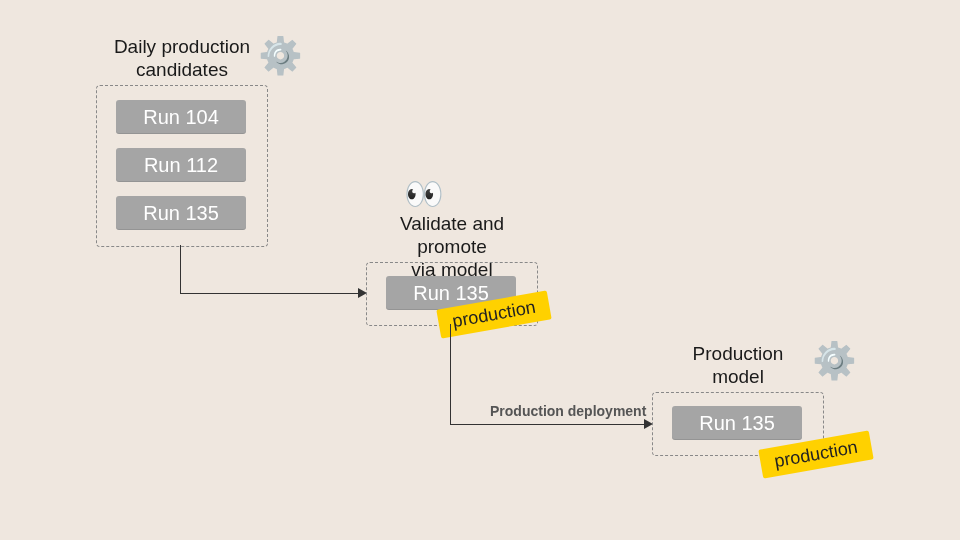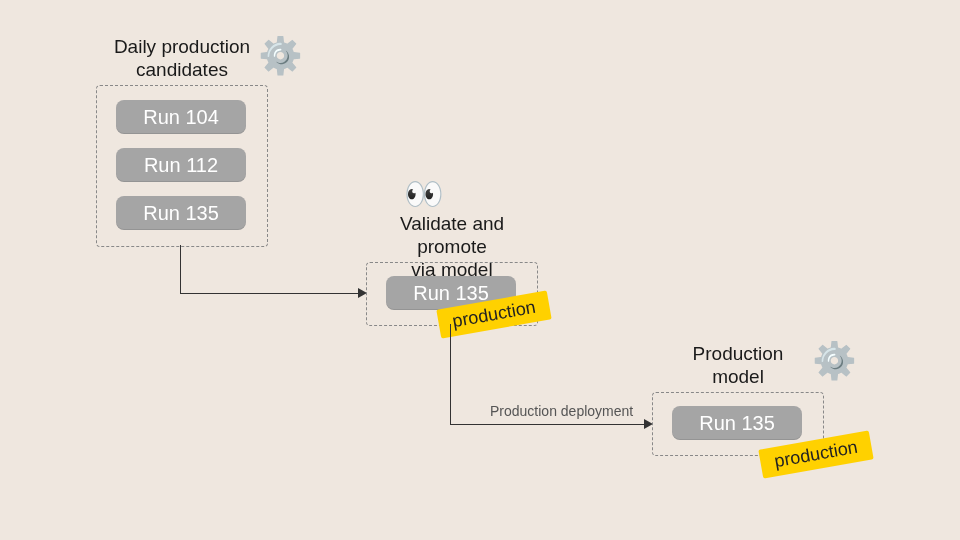--- a/index.html
+++ b/index.html
@@ -30,21 +30,21 @@
     font-size: 19px;
     font-weight: 400;
     line-height: 1.2;
     top: -50px;
     white-space: pre-line;
   }
   .badge {
     position: absolute;
     width: 130px;
     height: 34px;
-    border-radius: 8px;
+    border-radius: 3px;
     background: #a5a5a5;
     color: #fff;
     font-size: 20px;
     text-align: center;
     line-height: 34px;
     box-shadow: inset 0 -1px 0 rgba(0,0,0,0.1);
   }
   .tag {
     position: absolute;
     background: #ffd100;
@@ -76,20 +76,21 @@
     width: 0; height: 0;
     border-top: 5px solid transparent;
     border-bottom: 5px solid transparent;
     border-left: 9px solid #333;
   }
   .caption {
     position: absolute;
     font-size: 14px;
     color: #555;
     white-space: nowrap;
+    font-weight: bold;
   }
 </style>
 </head>
 <body>
 
 <div class="stage">
 
   <div class="box" style="left:96px; top:85px; width:170px; height:160px;">
     <div class="box-title">Daily production
 candidates</div>

